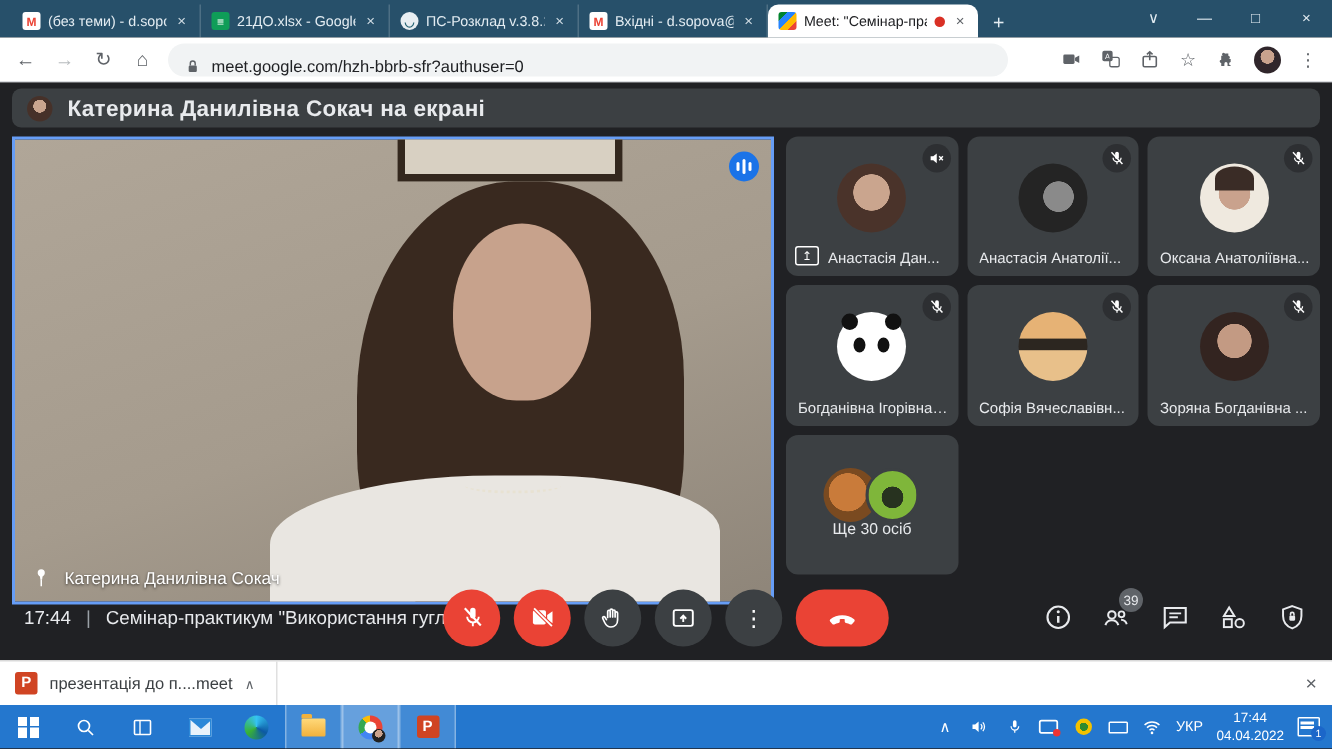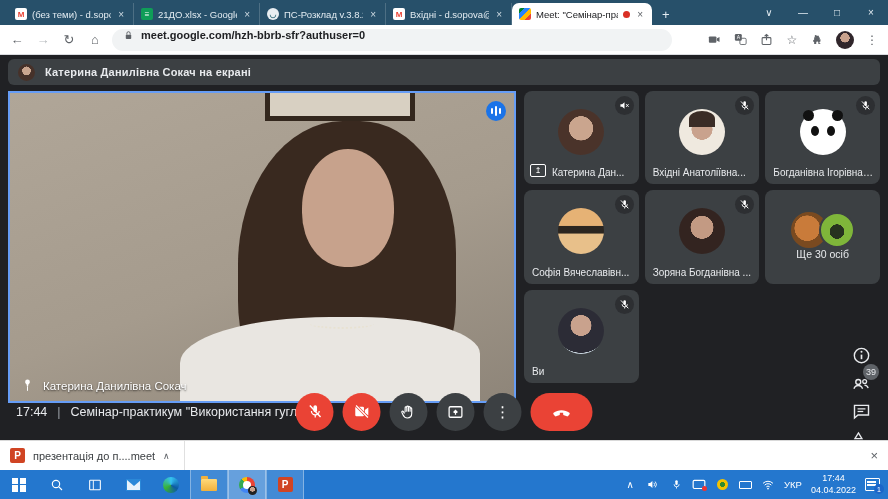--- a/index.html
+++ b/index.html
@@ -24,35 +24,35 @@
   .recdot { width:7px; height:7px; border-radius:50%; background:#d93025; flex:0 0 7px; }
   .newtab { color:#e3ecf2; font-size:13px; padding:0 10px 3px; cursor:pointer; }
   .winctl { margin-left:auto; display:flex; align-items:center; height:25px; }
   .winctl span { color:#e3ecf2; font-size:10px; width:34px; text-align:center; line-height:25px; cursor:pointer; }
 
   
   .toolbar { height:30px; background:#fff; display:flex; align-items:center; padding:0 8px; gap:8px;
              border-bottom:1px solid #dadce0; }
   .navic { color:#5f6368; font-size:13px; width:18px; text-align:center; cursor:pointer; }
   .navic.dis { color:#b8bcbf; }
-  .urlbox { flex:1; height:22px; background:#f1f3f4; border-radius:11px; display:flex; align-items:flex-start;
-            gap:6px; padding:0 10px; max-width:560px;font-weight:bold; }
+  .urlbox { flex:1; height:22px; background:#f1f3f4; border-radius:11px; display:flex; align-items:flex-end;
+            gap:6px; padding:0 10px; max-width:560px; }
   .url { color:#202124; font-size:11px; }
   .tb-icons { margin-left:auto; display:flex; align-items:center; gap:10px; }
   .tbic { width:16px; height:16px; display:flex; align-items:center; justify-content:center; color:#5f6368; font-size:12px; cursor:pointer; }
   .avatar-sm { width:18px; height:18px; border-radius:50%;
                background:radial-gradient(circle at 50% 38%, #c9a28d 0 32%, #30262b 33%); cursor:pointer; }
 
   
   .meet { position:absolute; top:55px; left:0; width:888px; height:385px; background:#202124; }
   .banner { position:absolute; top:4px; left:8px; right:8px; height:26px; background:#3c4043;
             border-radius:6px; display:flex; align-items:center; gap:10px; padding:0 10px; }
   .banner .bav { width:17px; height:17px; border-radius:50%;
                  background:radial-gradient(circle at 50% 40%, #caa58e 0 32%, #463129 33%); }
-  .banner .btxt { color:#e8eaed; font-size:11px; font-weight:bold; letter-spacing:.2px; }
+  .banner .btxt { color:#e8eaed; font-size:15px; font-weight:bold; letter-spacing:.2px; }
 
   .stage { position:absolute; top:36px; left:8px; width:872px; height:292px; display:flex; gap:8px; }
 
   .main-video { position:relative; width:508px; height:312px; border:2px solid #669df6; border-radius:0;
                 overflow:hidden; background:linear-gradient(160deg,#b0a698 0%,#a59b8d 55%,#8e8579 100%); }
   .frame-pic { position:absolute; top:-6px; left:255px; width:150px; height:34px; background:#d8d0c2;
                border:5px solid #33271d; }
   .hair { position:absolute; top:28px; left:228px; width:218px; height:300px; background:#39291f; border-radius:48% 44% 40% 40%; }
   .face { position:absolute; top:56px; left:292px; width:92px; height:118px; background:#c7a28c; border-radius:50% 50% 46% 46%; }
   .blouse { position:absolute; bottom:-8px; left:170px; width:300px; height:92px; background:#e9e6e1; border-radius:50% 40% 0 0; }
@@ -95,21 +95,21 @@
   .mfoot { position:absolute; bottom:0; left:0; width:888px; height:57px; display:flex; align-items:center; padding:0 16px; }
   .mf-left { display:flex; align-items:center; gap:10px; color:#e8eaed; font-size:12.5px; width:330px; }
   .mf-title { white-space:nowrap; overflow:hidden; text-overflow:ellipsis; max-width:248px; }
   .mf-div { color:#9aa0a6; }
   .mf-center { position:absolute; left:50%; transform:translateX(-50%); display:flex; align-items:center; gap:9px; }
   .cbtn { width:38px; height:38px; border-radius:50%; display:flex; align-items:center; justify-content:center; cursor:pointer; }
   .cbtn.red { background:#ea4335; }
   .cbtn.dark { background:#3c4043; }
   .cbtn.end { width:62px; border-radius:19px; background:#ea4335; }
   .cbtn .dots { color:#fff; font-size:15px; }
-  .mf-right { margin-left:auto; display:flex; align-items:flex-start; gap:6px;flex-direction:column; }
+  .mf-right { margin-left:auto; display:flex; align-items:flex-start; gap:17px; }
   .rtic { position:relative; width:22px; height:22px; display:flex; align-items:center; justify-content:center; cursor:pointer; }
   .badge { position:absolute; top:-9px; right:-7px; min-width:16px; height:16px; border-radius:8px; background:#5f6368;
            color:#e8eaed; font-size:9px; display:flex; align-items:center; justify-content:center; padding:0 3px; }
 
   
   .dlbar { position:absolute; top:440px; left:0; width:888px; height:30px; background:#fff; border-top:1px solid #d9d9d9;
            display:flex; align-items:center; padding:0 10px; }
   .dlitem { display:flex; align-items:center; gap:8px; padding-right:14px; border-right:1px solid #e0e0e0; height:100%; cursor:pointer; }
   .pptico { width:15px; height:15px; background:#d04423; border-radius:2px; color:#fff; font-size:10px; font-weight:bold;
             display:flex; align-items:center; justify-content:center; }
@@ -362,32 +362,41 @@
       <div class="grid">
 
         <div class="tile">
           <span class="tico">
               <svg width="13" height="13" viewBox="0 0 24 24">
                 <use href="#i-voloff"></use>
               </svg>
             </span>
           <div class="av av1"></div>
           <span class="tpresent">↥</span>
-          <div class="tname" style="left:28px">Катерина Дан...</div>
-        </div>
-
+          <div class="tname" style="left:28px">Анастасія Дан...</div>
+        </div>
+
+        <div class="tile">
+          <span class="tico">
+              <svg width="13" height="13" viewBox="0 0 24 24">
+                <use href="#i-micoff"></use>
+              </svg>
+            </span>
+          <div class="av av2"></div>
+          <div class="tname">Анастасія Анатолії...</div>
+        </div>
 
         <div class="tile">
           <span class="tico">
               <svg width="13" height="13" viewBox="0 0 24 24">
                 <use href="#i-micoff"></use>
               </svg>
             </span>
           <div class="av av3"></div>
-          <div class="tname">Вхідні Анатоліївна...</div>
+          <div class="tname">Оксана Анатоліївна...</div>
         </div>
 
         <div class="tile">
           <span class="tico">
               <svg width="13" height="13" viewBox="0 0 24 24">
                 <use href="#i-micoff"></use>
               </svg>
             </span>
           <div class="av av-panda">
               <span class="eye l"></span>
@@ -418,29 +427,20 @@
         </div>
 
         <div class="tile">
           <div class="duo">
               <i class="d1"></i>
               <i class="d2"></i>
             </div>
           <div class="tname center">Ще 30 осіб</div>
         </div>
 
-        <div class="tile">
-          <span class="tico">
-              <svg width="13" height="13" viewBox="0 0 24 24">
-                <use href="#i-micoff"></use>
-              </svg>
-            </span>
-          <div class="av av9"></div>
-          <div class="tname">Ви</div>
-        </div>
 
       </div>
     </div>
 
     <div class="mfoot">
       <div class="mf-left">
         <span>17:44</span>
         <span class="mf-div">|</span>
         <span class="mf-title">Семінар-практикум "Використання гугл сер...</span>
       </div>

